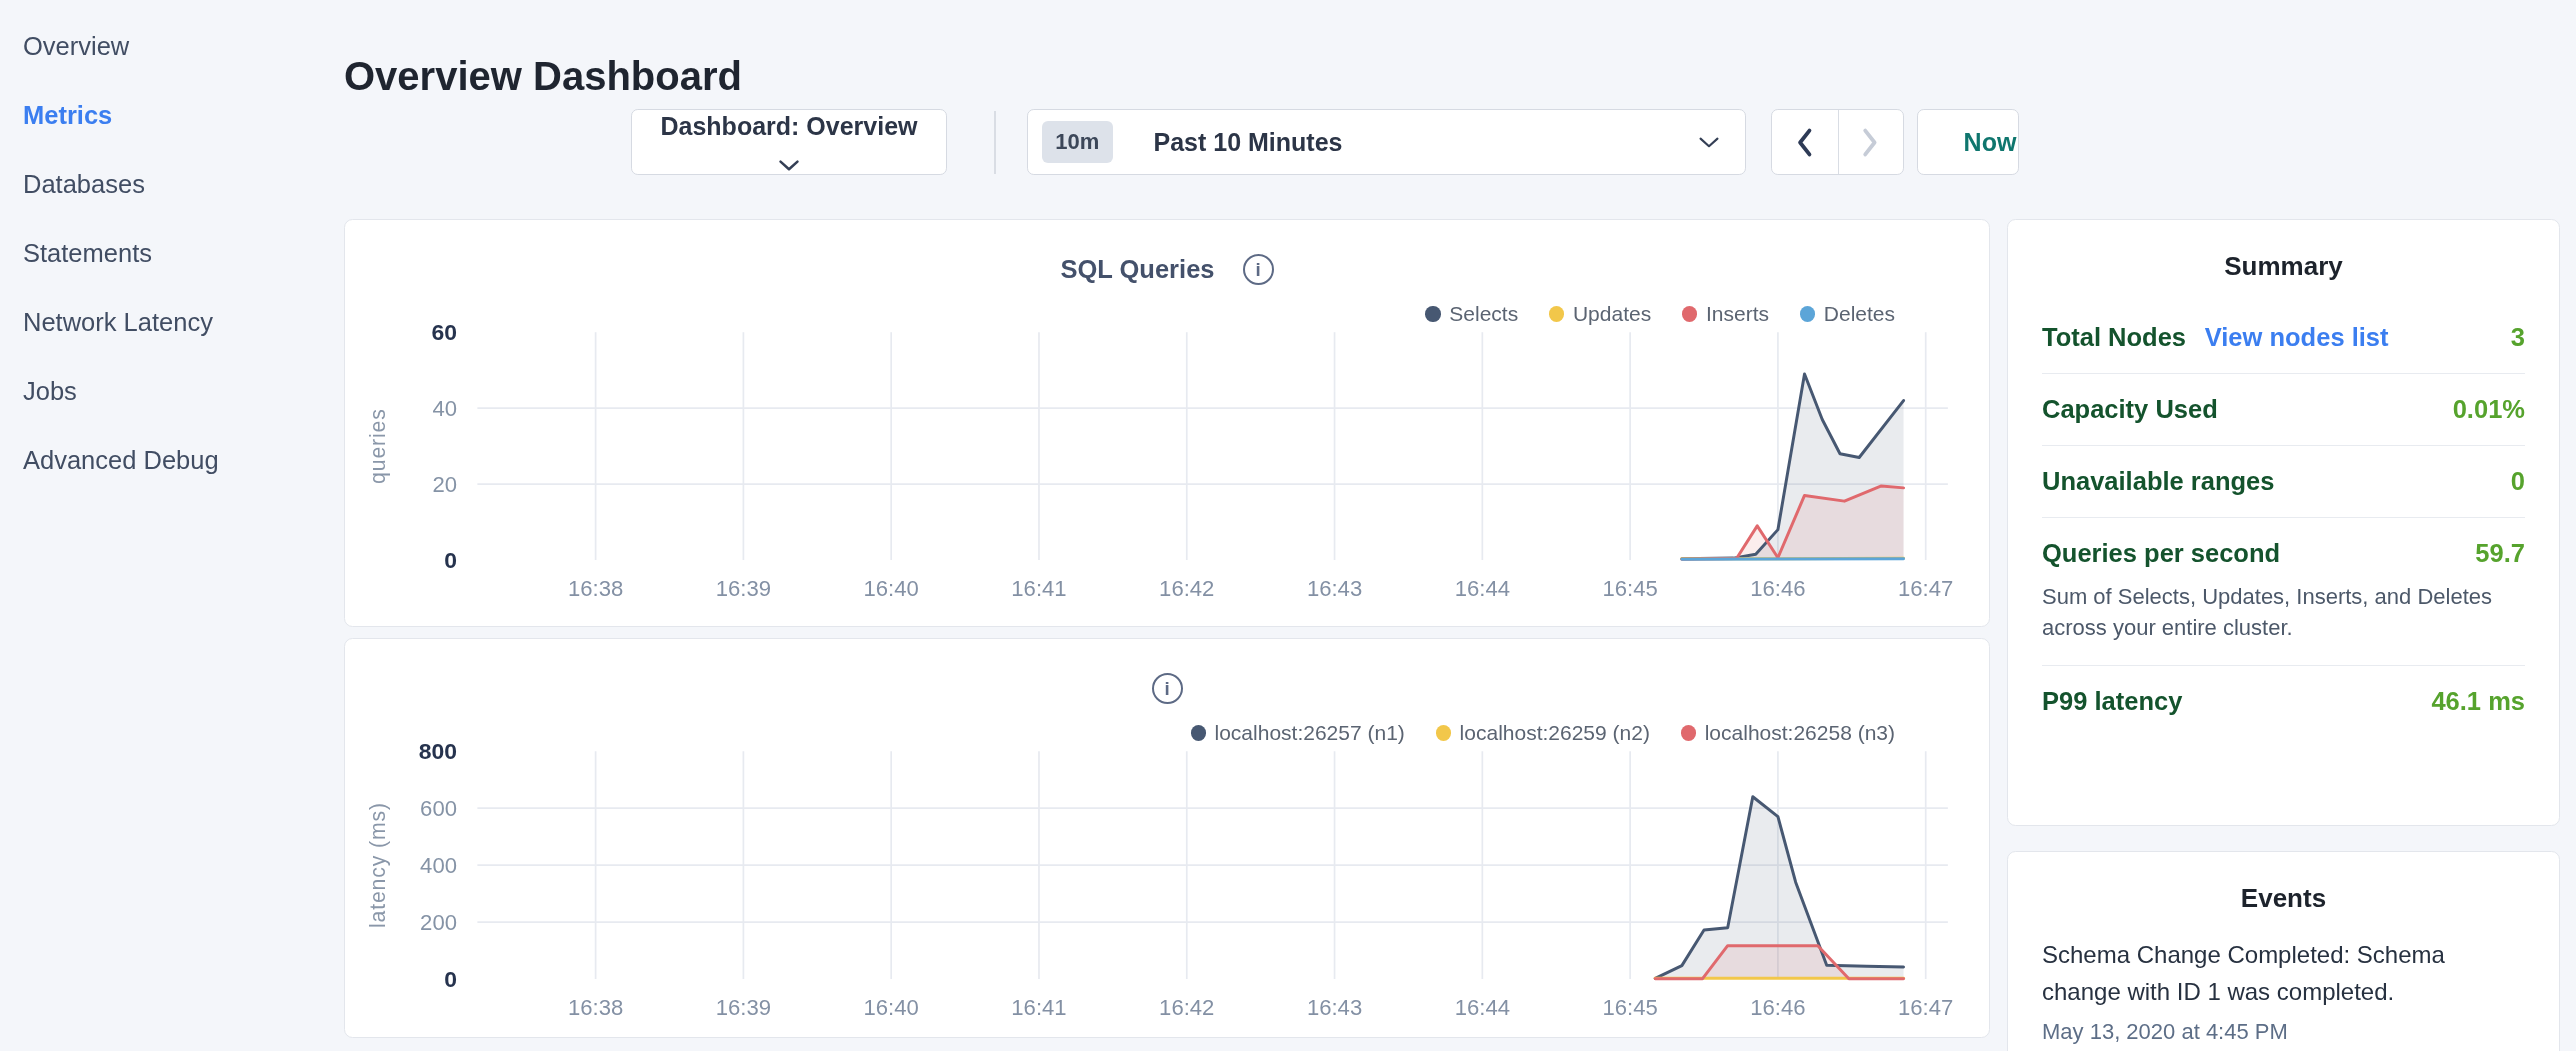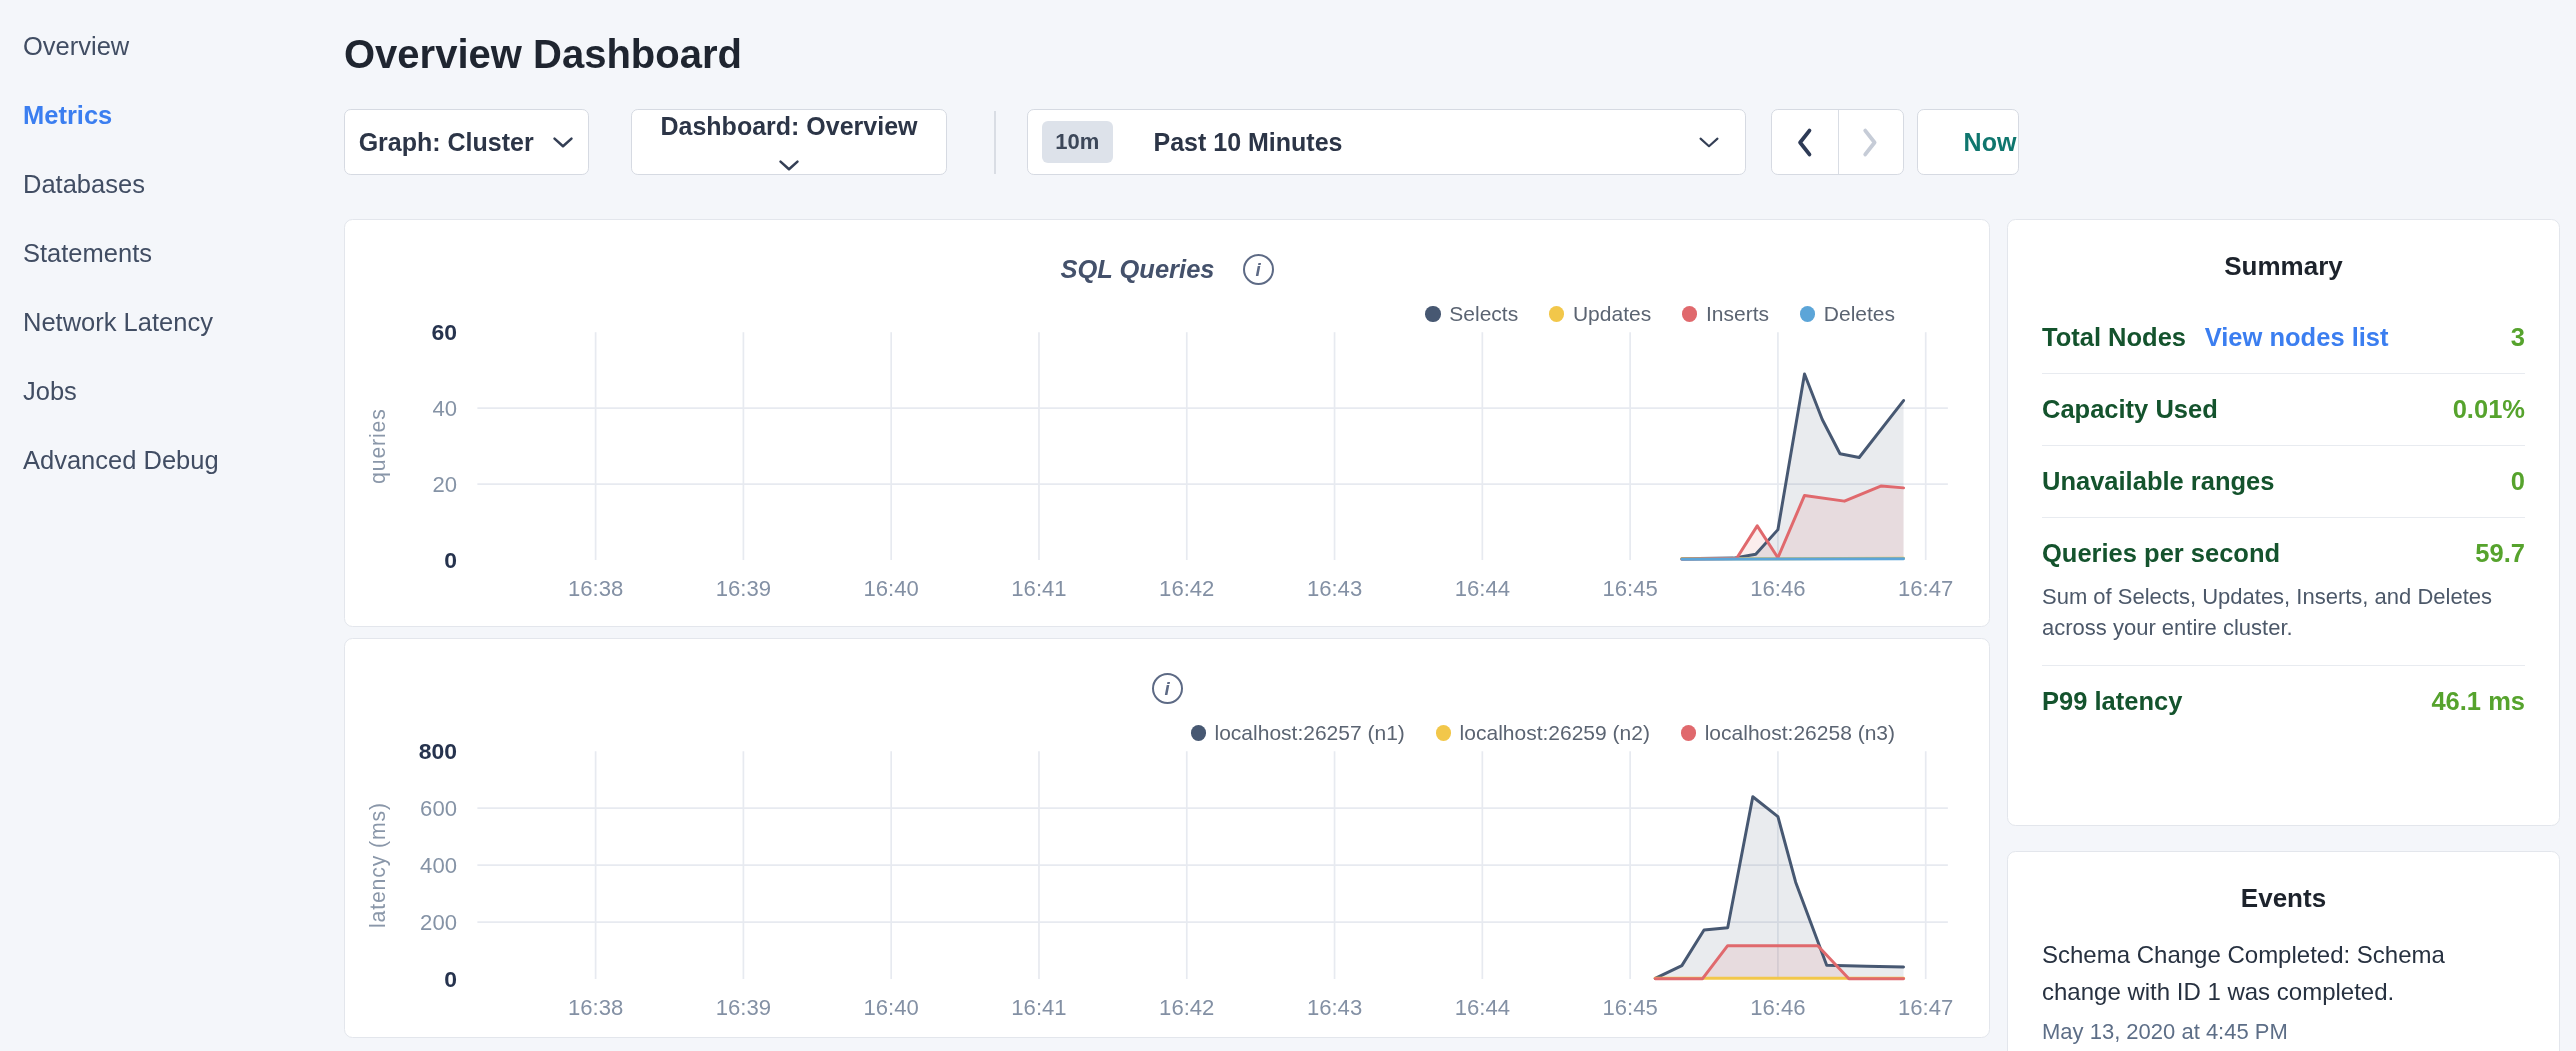--- a/index.html
+++ b/index.html
@@ -6,40 +6,40 @@
   html,body { margin:0; padding:0; }
   body { background:#f4f6fa; font-family:"Liberation Sans", sans-serif; }
   #app { position:relative; width:2576px; height:1051px; overflow:hidden; background:#f4f6fa; color:#242d3c; }
 
   
   .sidebar { position:absolute; left:0; top:0; width:340px; height:100%; padding-top:31px; }
   .nav-item { height:31px; line-height:31px; margin:0 0 38px 23px; font-size:25.5px; color:#414d63; cursor:pointer; }
   .nav-item.active { color:#3b7ef0; font-weight:700; }
 
   
-  .page-title { position:absolute; left:344px; top:5px; font-size:40px; font-weight:600; color:#1f2530; }
+  .page-title { position:absolute; left:344px; top:27px; font-size:40px; font-weight:600; color:#1f2530; }
   .ctl { position:absolute; top:109px; height:66px; background:#fff; border:1.7px solid #d6dae2; border-radius:6.8px;
          display:flex; align-items:center; justify-content:center; gap:18.7px; font-size:25px; font-weight:600; color:#2c3547; cursor:pointer; }
   #graph-btn { left:344px; width:245px; }
   #dashboard-btn { left:631px; width:316px;flex-direction:column; }
   .v-divider { position:absolute; left:994px; top:111px; width:1.7px; height:63px; background:#d9dde4; }
   #time-btn { left:1027px; width:719px; justify-content:flex-start; padding:0 25.5px 0 13.6px; }
   .time-badge { background:#dde2ea; border-radius:6px; padding:7.7px 13.6px; font-size:22px; font-weight:700; color:#3c4759; }
   .time-label { margin-left:22px; flex:1; text-align:left; }
   #arrow-group { left:1771px; width:133px; padding:0; gap:0; }
   .arrow-half { width:50%; height:100%; display:flex; align-items:center; justify-content:center; cursor:pointer; }
   .arrow-half + .arrow-half { border-left:1.7px solid #d9dde4; }
   #now-btn { left:1917px; width:102px; color:#0f766e; font-weight:700; cursor:default;padding-left:44px; }
 
   
   .panel { position:absolute; background:#fff; border:1.7px solid #e3e6ec; border-radius:8.5px; overflow:hidden; }
   #chart1 { left:344px; top:219px; width:1646px; height:408px; }
   #chart2 { left:344px; top:638px; width:1646px; height:400px; }
 
-  .chart-title-row { position:absolute; top:34px; left:0; width:100%; display:flex; justify-content:center; align-items:center; gap:28px; z-index:2;font-style:italic; }
+  .chart-title-row { position:absolute; top:34px; left:0; width:100%; display:flex; justify-content:center; align-items:center; gap:28px; z-index:2; }
   .chart-title { font-size:25.5px; font-weight:700; color:#44516b; }
   .info-icon { width:31px; height:31px; border:2.6px solid #5d6a85; border-radius:50%; display:flex; align-items:center; justify-content:center;
                font-size:18.7px; font-weight:600; color:#5d6a85; cursor:pointer; }
   .legend { position:absolute; top:82px; right:94px; display:flex; gap:31px; align-items:center; z-index:2; }
   .leg-item { display:flex; align-items:center; gap:8.5px; font-size:21px; color:#5b6472; }
   .leg-dot { width:15.3px; height:15.3px; border-radius:50%; }
   .chart-svg { position:absolute; left:0; top:0; }
   .chart-svg text { font-family:"Liberation Sans", sans-serif; }
   .ytick { font-size:26px; fill:#8593a6; }
   .ytick.strong { font-size:27px; fill:#26334e; font-weight:700; }
@@ -70,26 +70,20 @@
     <div class="nav-item active">Metrics</div>
     <div class="nav-item">Databases</div>
     <div class="nav-item">Statements</div>
     <div class="nav-item">Network Latency</div>
     <div class="nav-item">Jobs</div>
     <div class="nav-item">Advanced Debug</div>
   </nav>
 
   <h1 class="page-title">Overview Dashboard</h1>
 
-  <div class="ctl" id="graph-btn">
-    <span>Graph: Cluster</span>
-    <svg width="22" height="12.8" viewBox="0 0 26 15">
-        <polyline points="3,3 13,12 23,3" stroke="#343f55" stroke-width="3" fill="none" stroke-linecap="round" stroke-linejoin="round"></polyline>
-      </svg>
-  </div>
   <div class="ctl" id="dashboard-btn">
     <span>Dashboard: Overview</span>
     <svg width="22" height="12.8" viewBox="0 0 26 15">
         <polyline points="3,3 13,12 23,3" stroke="#343f55" stroke-width="3" fill="none" stroke-linecap="round" stroke-linejoin="round"></polyline>
       </svg>
   </div>
   <div class="v-divider"></div>
   <div class="ctl" id="time-btn">
     <span class="time-badge">10m</span>
     <span class="time-label">Past 10 Minutes</span>

